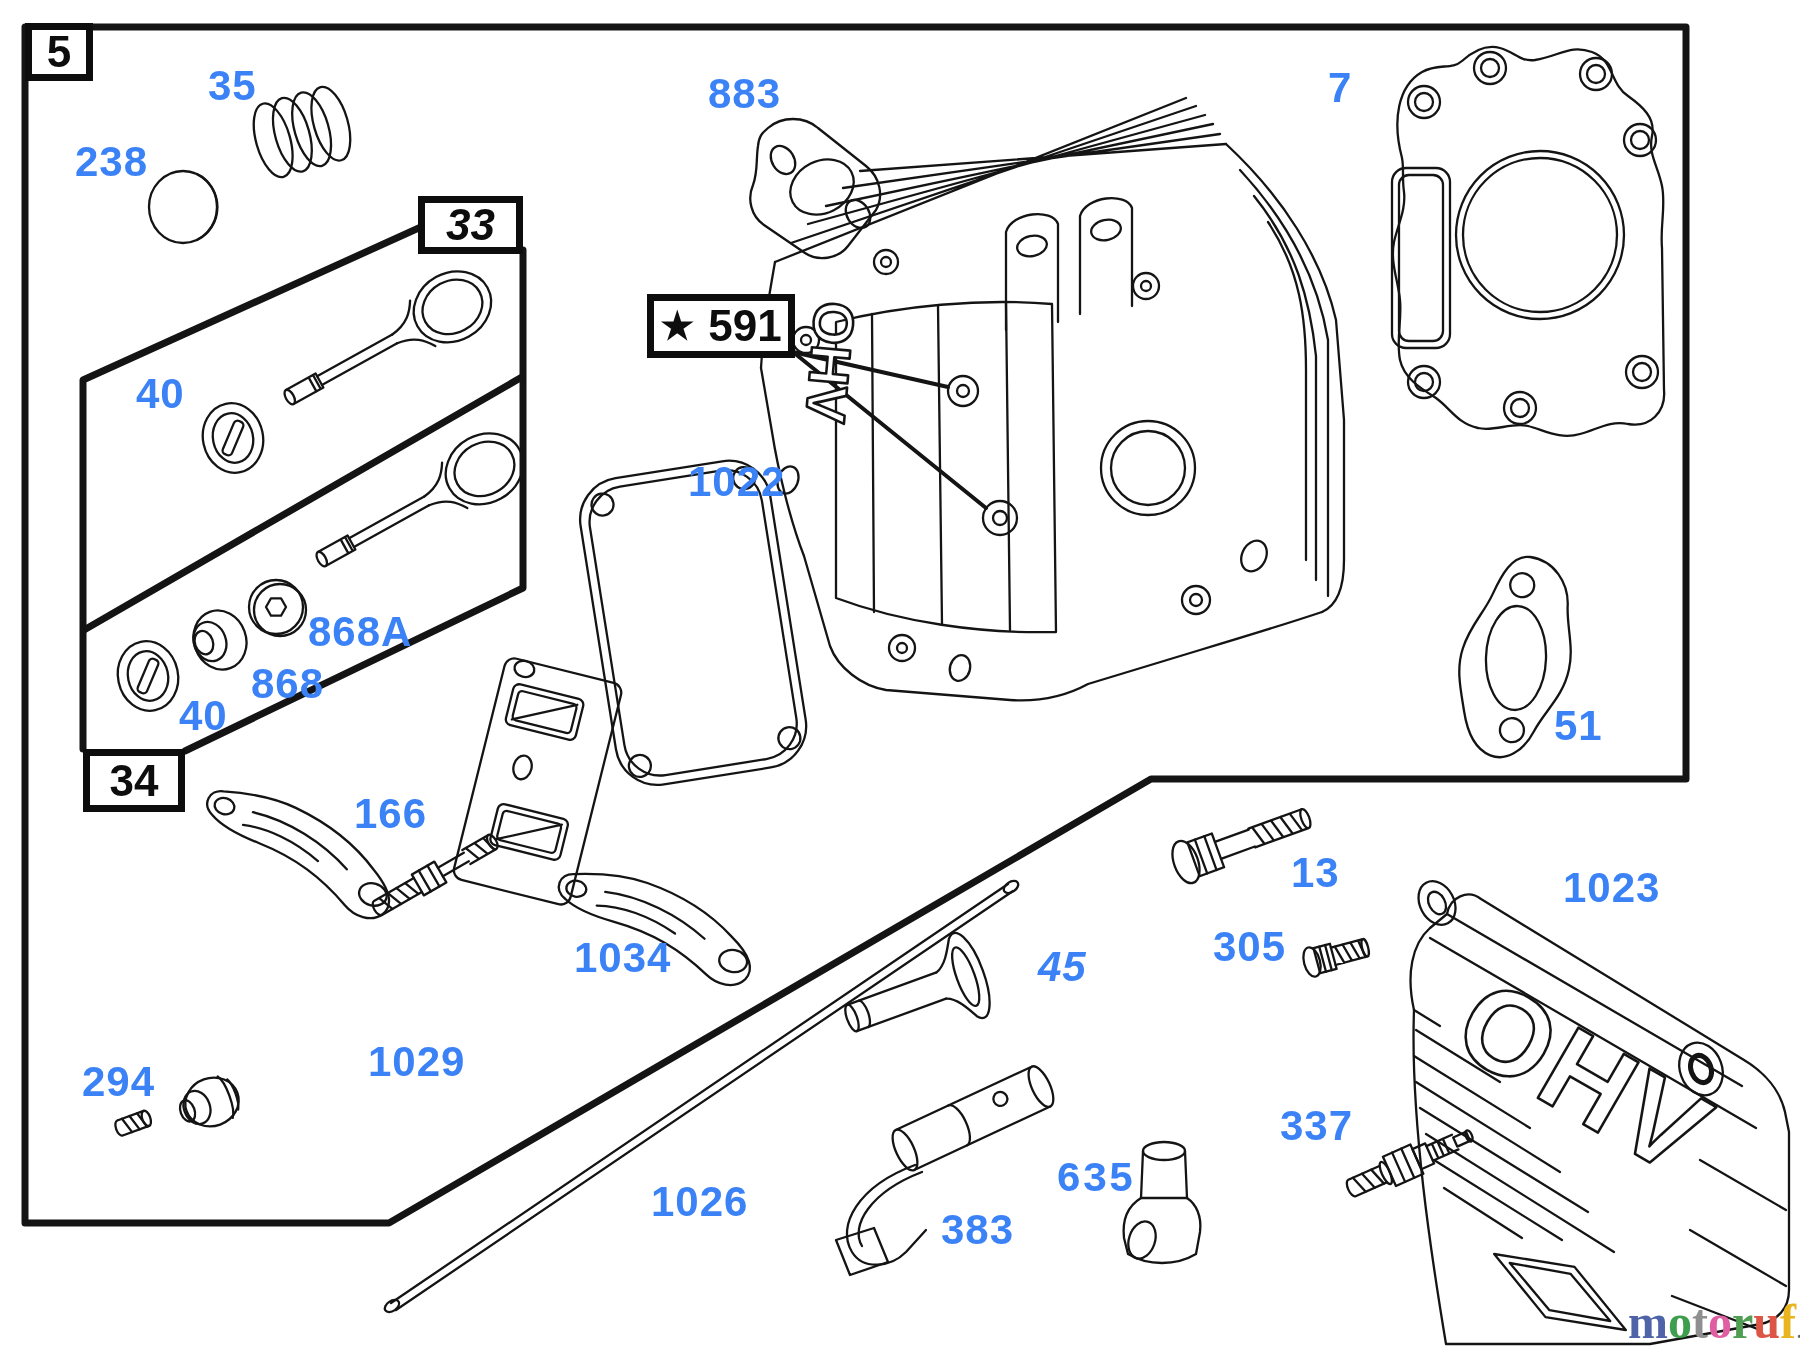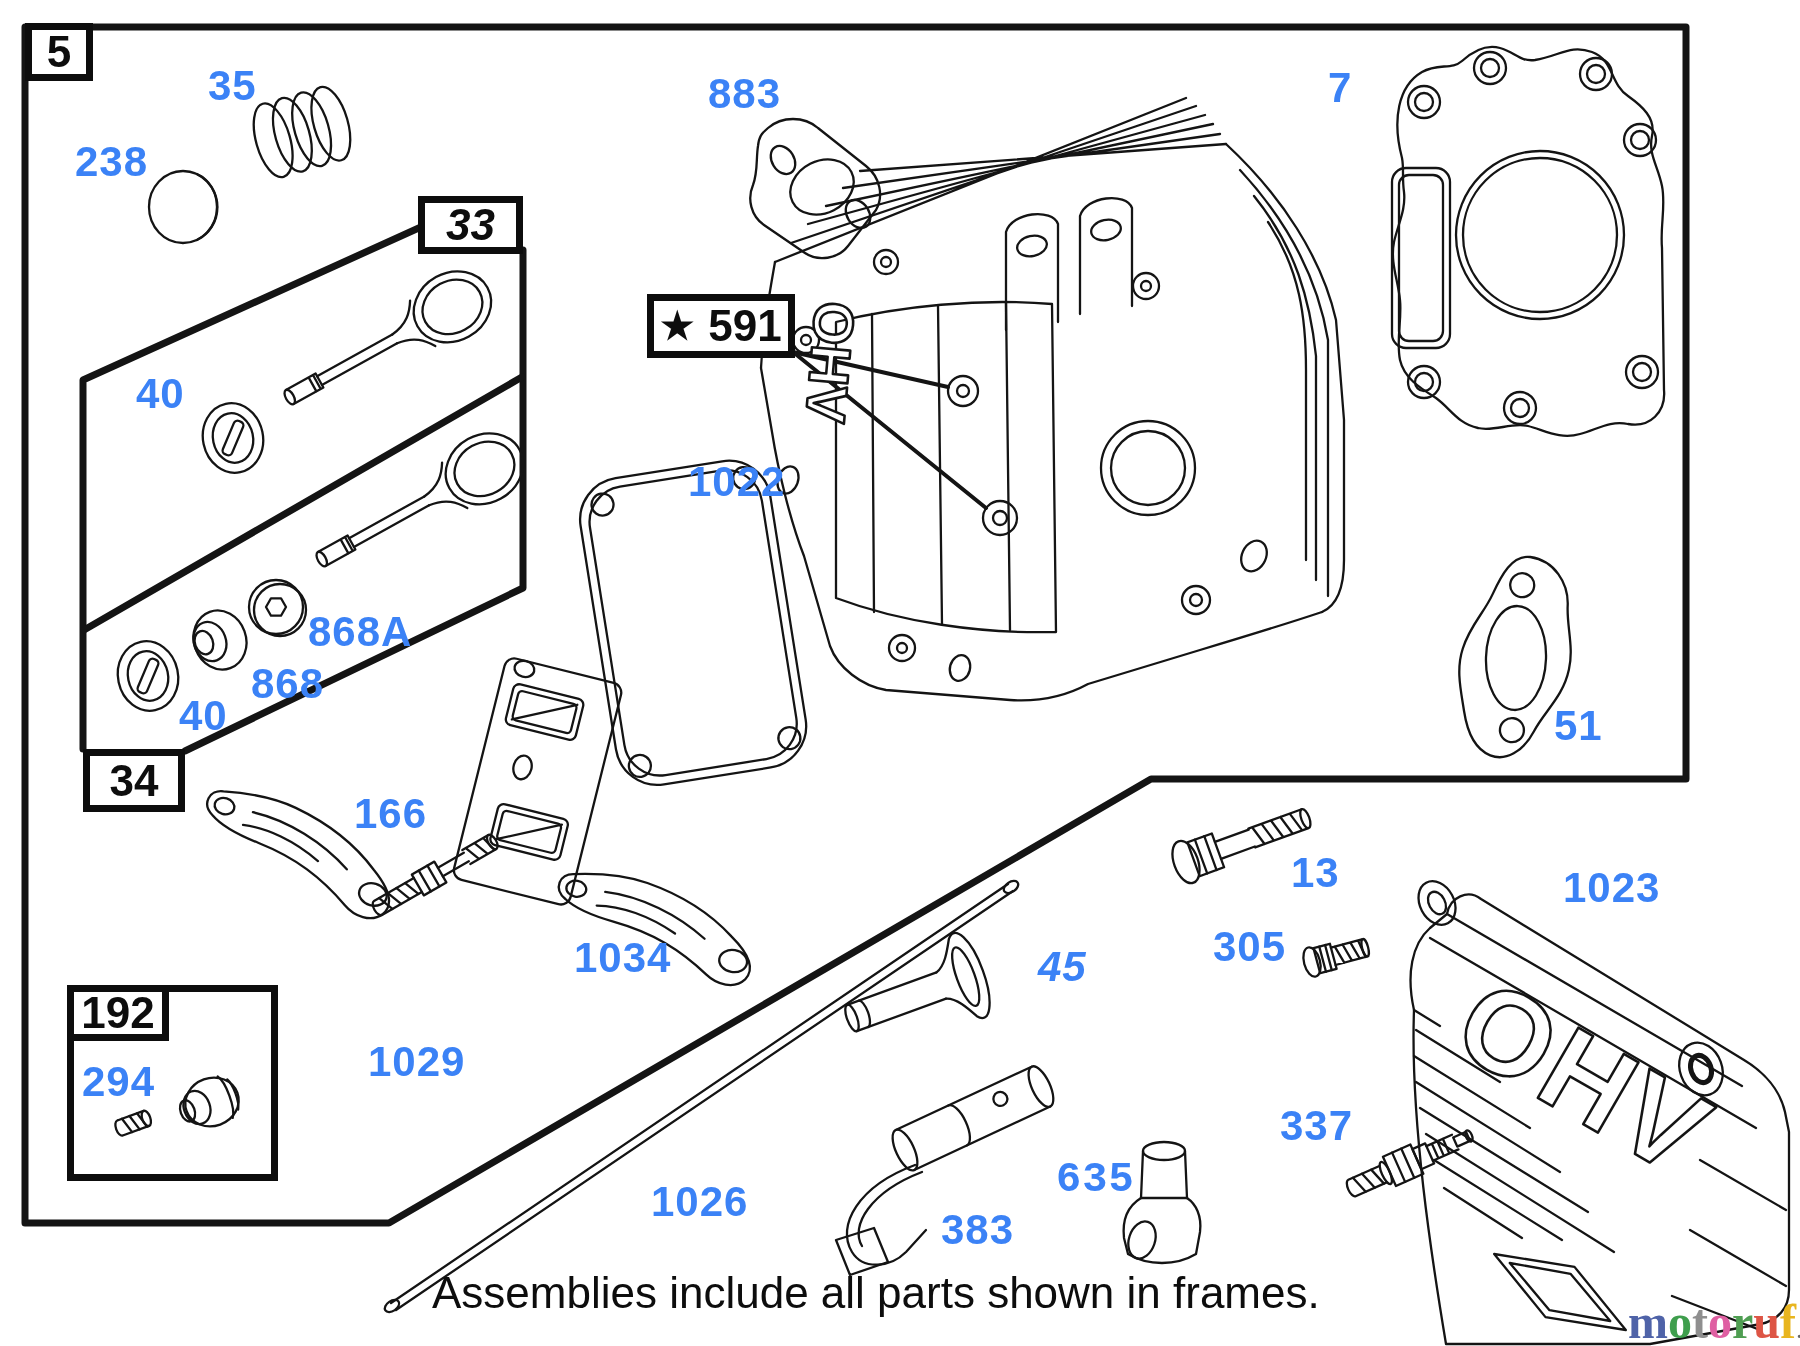--- a/index.html
+++ b/index.html
@@ -311,25 +311,20 @@
 
   <div class="fbox" style="left:25px;top:23px;width:68px;height:58px;">
     <span>5</span>
   </div>
   <div class="fbox" style="left:418px;top:196px;width:105px;height:58px;font-style:italic;">
     <span>33</span>
   </div>
   <div class="fbox" style="left:83px;top:749px;width:102px;height:63px;">
     <span>34</span>
   </div>
-  <div class="fbox-open" style="left:67px;top:985px;width:211px;height:196px;">
-    <div class="fbox-192-hdr">
-      <span>192</span>
-    </div>
-  </div>
   <div class="callout" style="left:647px;top:294px;width:148px;height:64px;">
     <span class="star">★</span>
     <span>591</span>
   </div>
 
   <div class="plabel" style="left:208px;top:62px;">35</div>
   <div class="plabel" style="left:75px;top:138px;">238</div>
   <div class="plabel" style="left:136px;top:370px;">40</div>
   <div class="plabel" style="left:308px;top:608px;">868A</div>
   <div class="plabel" style="left:251px;top:660px;">868</div>
@@ -344,19 +339,18 @@
   <div class="plabel" style="left:1554px;top:702px;">51</div>
   <div class="plabel" style="left:1291px;top:832px;margin-top:17px;">13</div>
   <div class="plabel" style="left:1213px;top:923px;">305</div>
   <div class="plabel" style="left:1038px;top:943px;font-style:italic;">45</div>
   <div class="plabel" style="left:1563px;top:864px;">1023</div>
   <div class="plabel" style="left:1280px;top:1102px;">337</div>
   <div class="plabel" style="left:1056px;top:1156px;font-family:Liberation Mono, monospace;">635</div>
   <div class="plabel" style="left:941px;top:1206px;">383</div>
   <div class="plabel" style="left:651px;top:1178px;">1026</div>
 
-  <div class="note" style="left:432px;top:1268px;">Assemblies include all parts shown in frames.</div>
 
   <div class="logo" style="left:1628px;top:1294px;">
     <span><span style="color: rgb(79, 99, 168);">m</span><span style="color: rgb(63, 158, 77);">o</span><span style="color: rgb(143, 143, 143);">t</span><span style="color: rgb(223, 95, 162);">o</span><span style="color: rgb(79, 158, 82);">r</span><span style="color: rgb(221, 85, 69);">u</span><span style="color: rgb(232, 181, 31);">f</span></span><span class="suffix">.de</span>
   </div>
 
 </div>
 
 </body></html>

